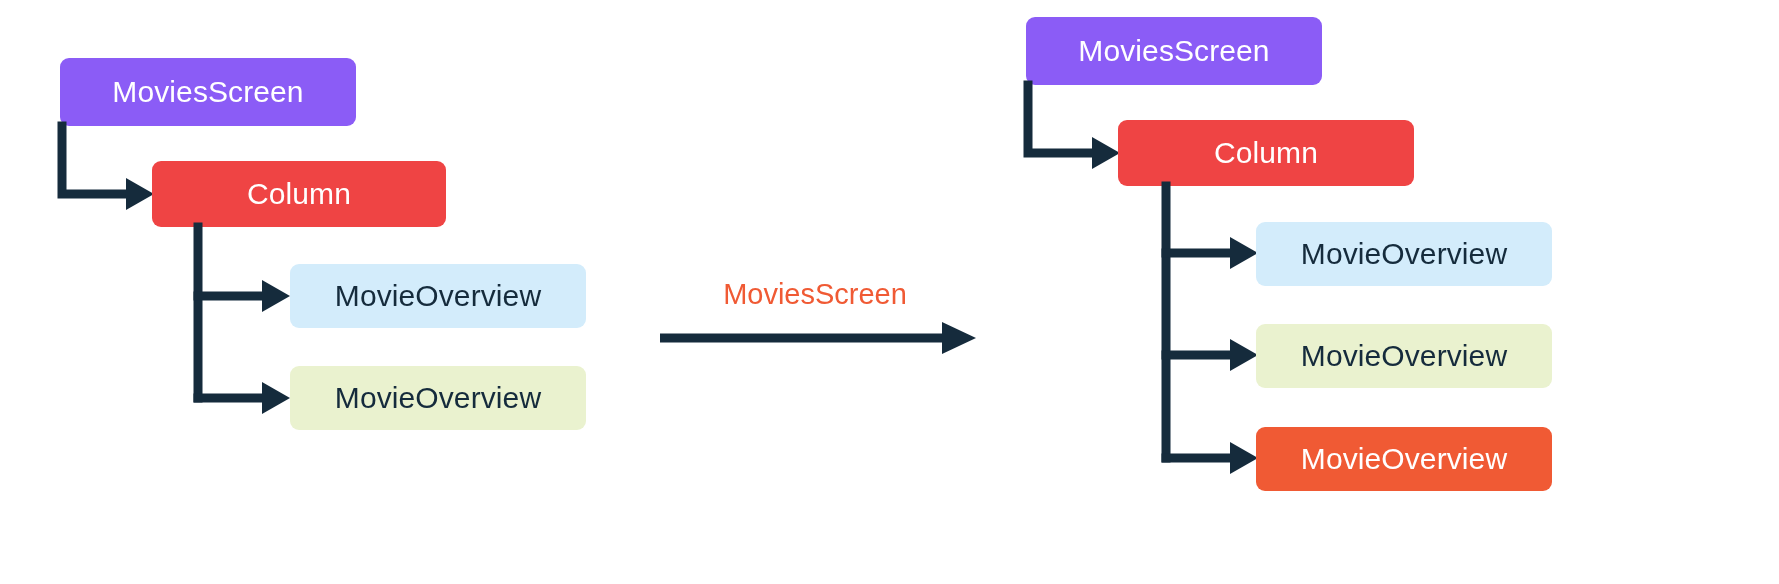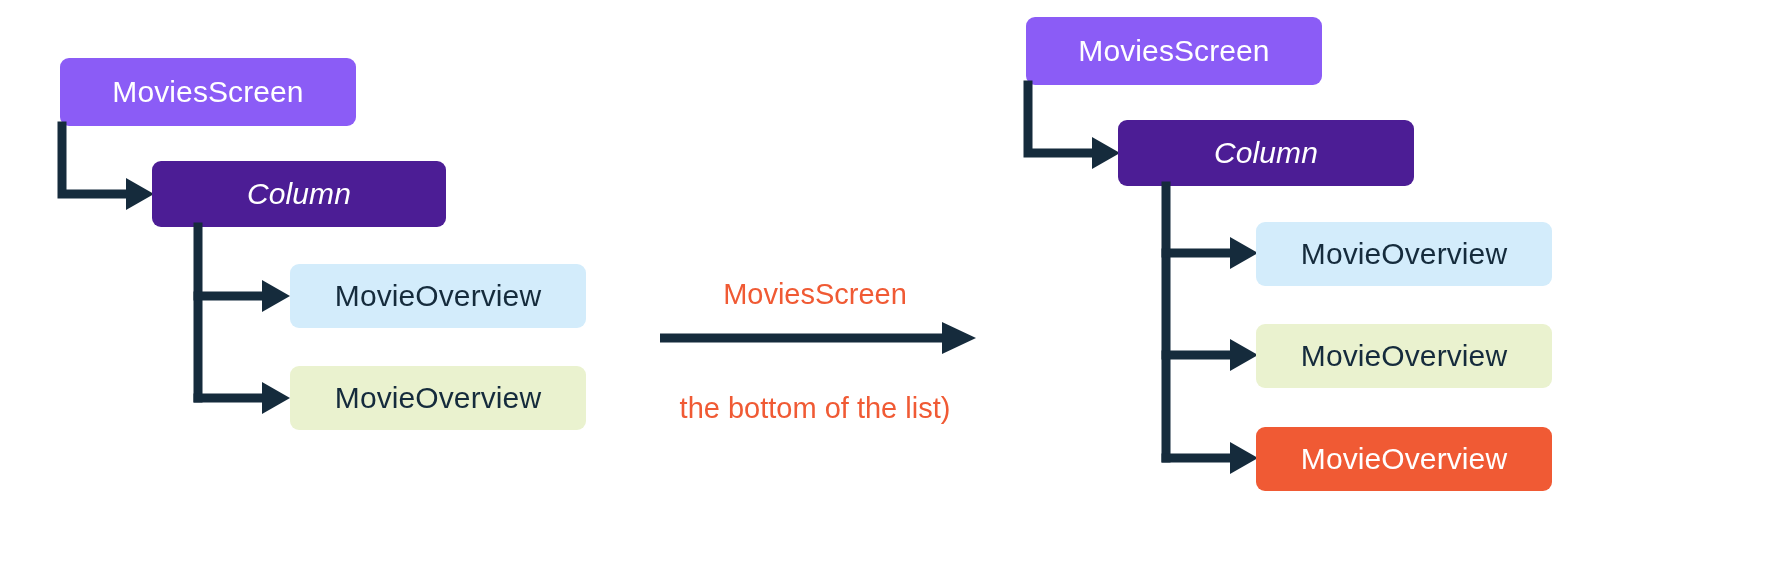--- a/index.html
+++ b/index.html
@@ -29,23 +29,22 @@
     letter-spacing: 0.1px;
     white-space: nowrap;
     user-select: none;
   }
   .node-screen {
     background: #8b5cf6;
     color: #ffffff;
     margin-left: 48px;
   }
   .node-column {
-    background: #4c1d95;
+    background: #ef4444;
     color: #ffffff;
-    font-style: italic;
   }
   .node-light-blue {
     background: #d3ecfb;
     color: #152b3c;
   }
   .node-light-green {
     background: #eaf2cf;
     color: #152b3c;
   }
   .node-orange {
@@ -103,21 +102,20 @@
   <div class="node node-light-blue" style="left:290px; top:264px; width:296px; height:64px;">
     <span>MovieOverview</span>
   </div>
 
   <div class="node node-light-green" style="left:290px; top:366px; width:296px; height:64px;">
     <span>MovieOverview</span>
   </div>
 
   <div class="caption" style="left:655px; top:198px; width:320px;">
     <div>MoviesScreen</div>
-    <div>the bottom of the list)</div>
   </div>
 
   <div class="connector" style="left:660px; top:320px; width:320px; height:36px;">
     <svg width="320" height="36" viewBox="0 0 320 36">
       <path d="M0 18 L288 18" fill="none" stroke="#152b3c" stroke-width="9" stroke-linecap="butt"></path>
       <path d="M282 2 L316 18 L282 34 Z" fill="#152b3c"></path>
     </svg>
   </div>
 
   <div class="node node-screen" style="left:978px; top:17px; width:296px; height:68px;">

